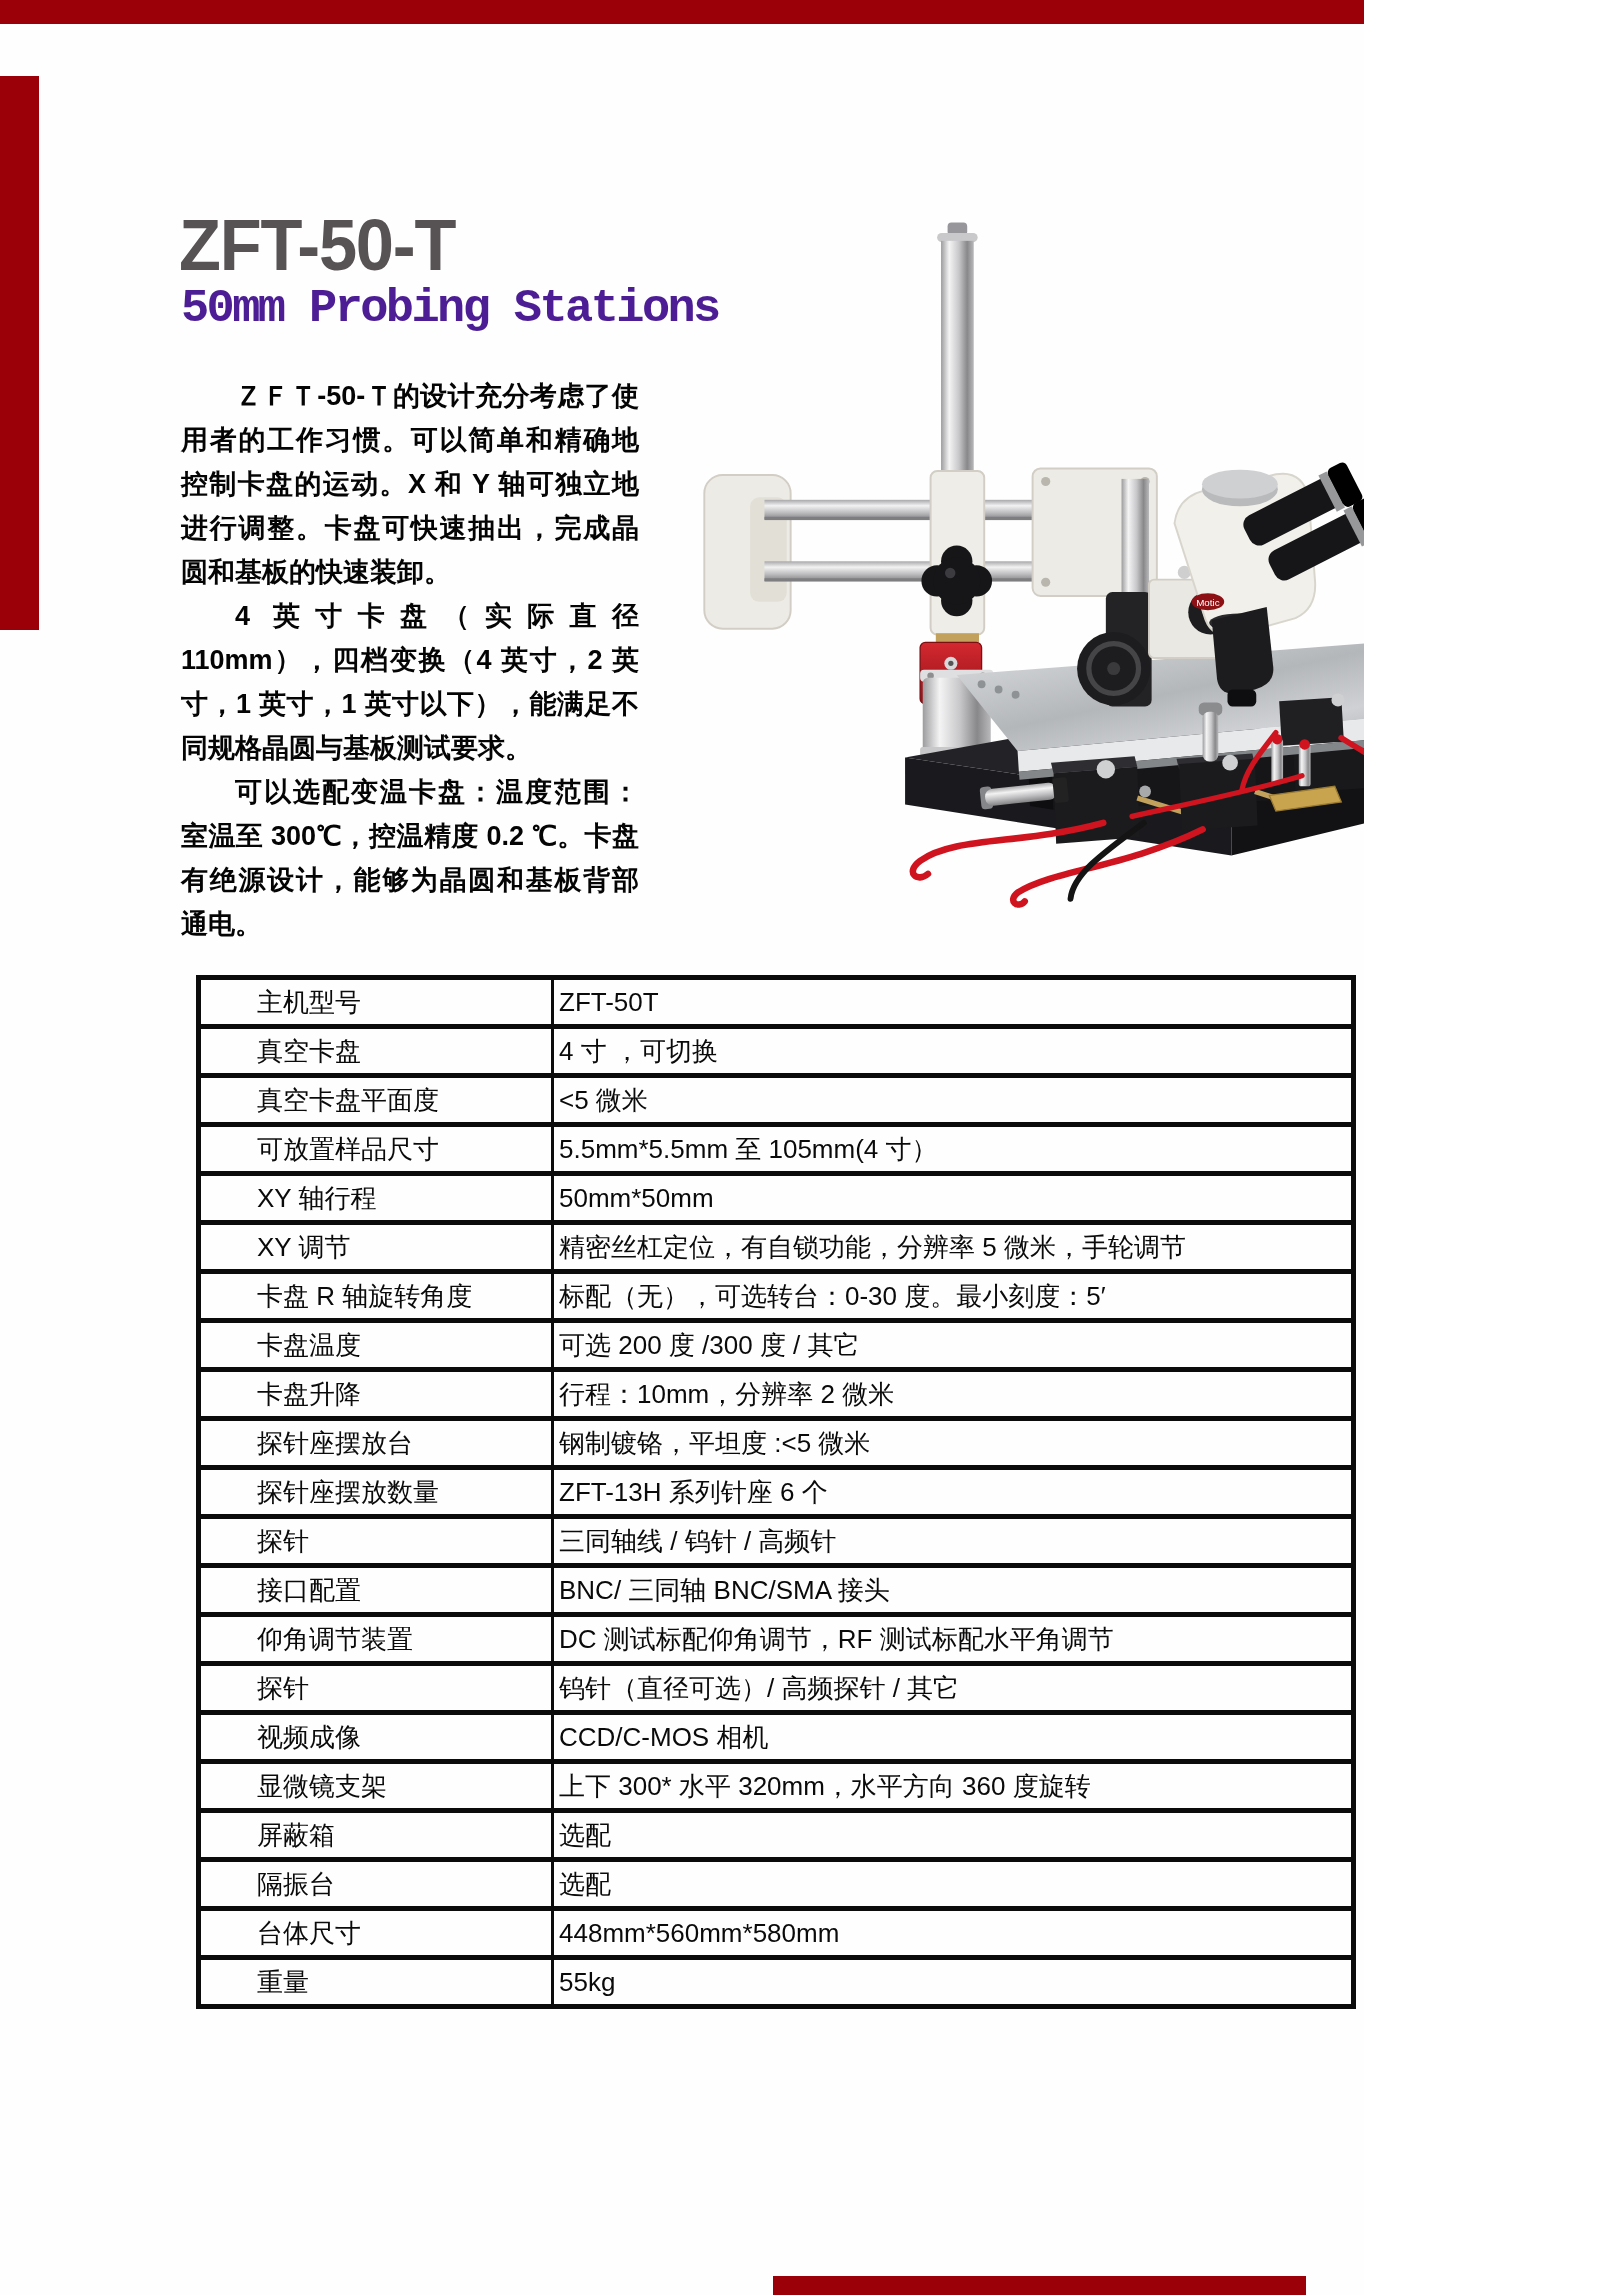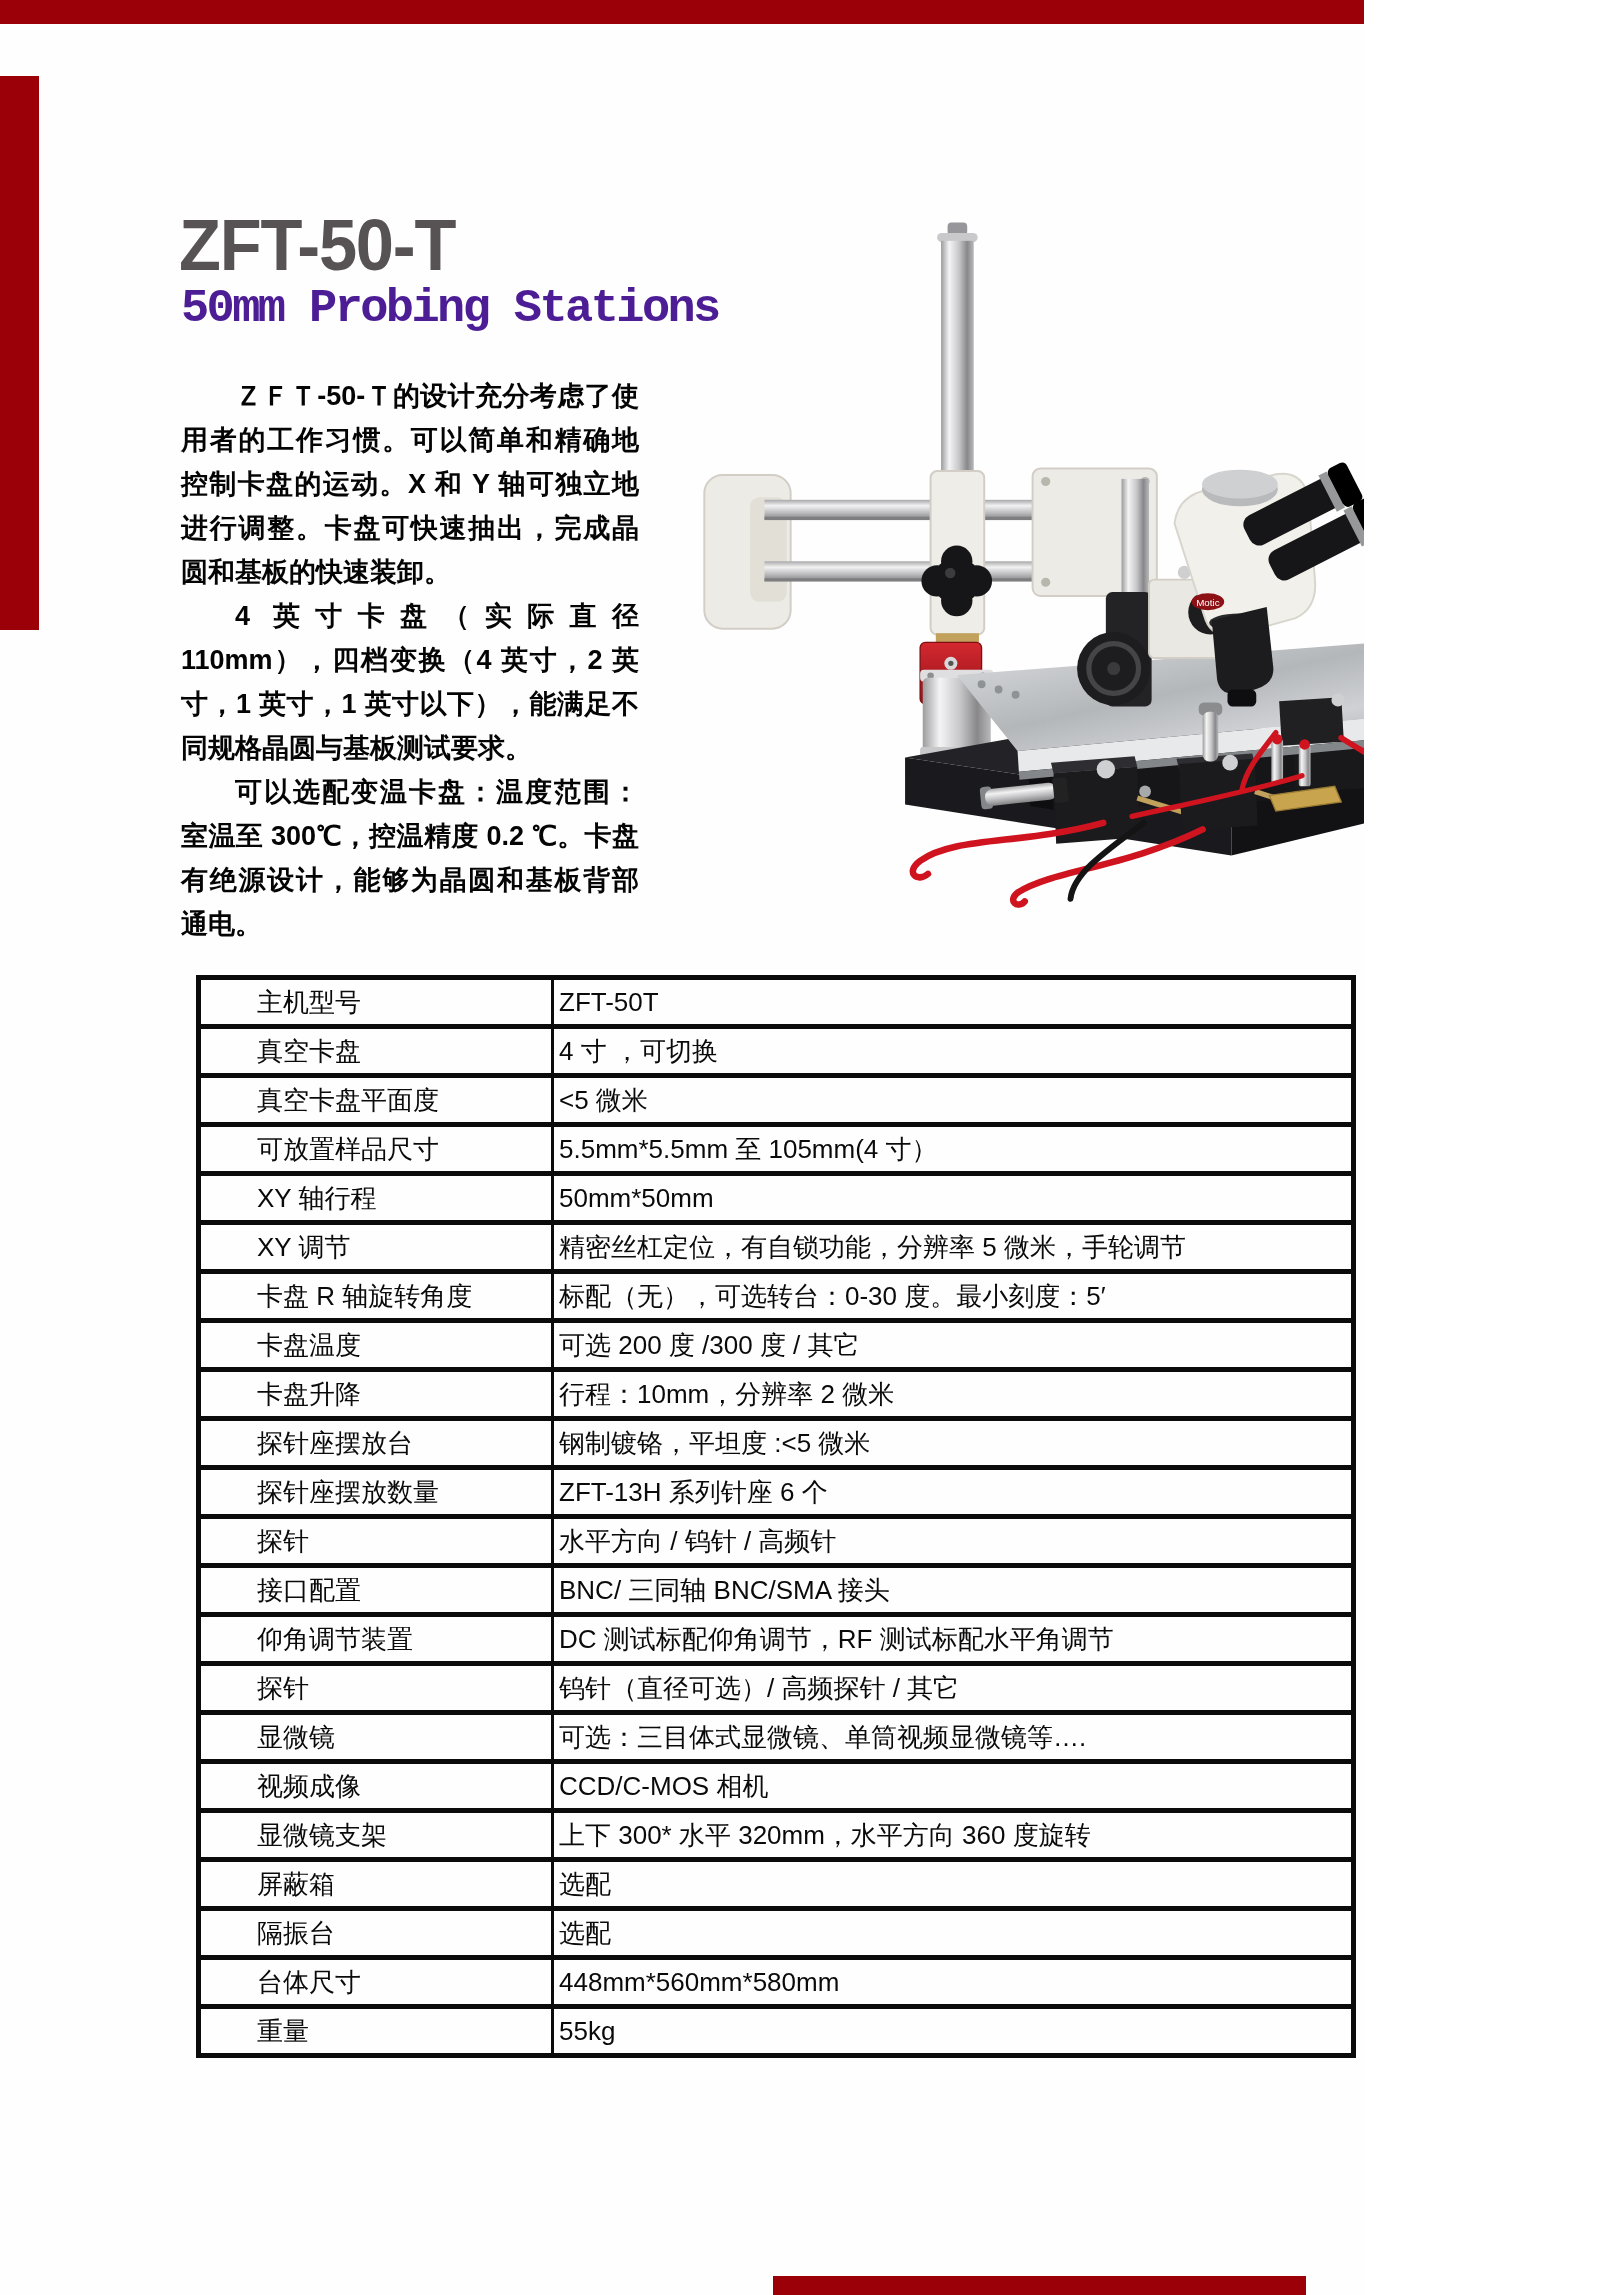--- a/index.html
+++ b/index.html
@@ -283,39 +283,35 @@
       <tr>
           <td class="c1">探针座摆放台</td>
           <td class="c2">钢制镀铬，平坦度 :&lt;5 微米</td>
         </tr>
       <tr>
           <td class="c1">探针座摆放数量</td>
           <td class="c2">ZFT-13H 系列针座 6 个</td>
         </tr>
       <tr>
           <td class="c1">探针</td>
-          <td class="c2">水平方向 / 钨针 / 高频针</td>
+          <td class="c2">三同轴线 / 钨针 / 高频针</td>
         </tr>
       <tr>
           <td class="c1">接口配置</td>
           <td class="c2">BNC/ 三同轴 BNC/SMA 接头</td>
         </tr>
       <tr>
           <td class="c1">仰角调节装置</td>
           <td class="c2">DC 测试标配仰角调节，RF 测试标配水平角调节</td>
         </tr>
       <tr>
           <td class="c1">探针</td>
           <td class="c2">钨针（直径可选）/ 高频探针 / 其它</td>
         </tr>
       <tr>
-          <td class="c1">显微镜</td>
-          <td class="c2">可选：三目体式显微镜、单筒视频显微镜等….</td>
-        </tr>
-      <tr>
           <td class="c1">视频成像</td>
           <td class="c2">CCD/C-MOS 相机</td>
         </tr>
       <tr>
           <td class="c1">显微镜支架</td>
           <td class="c2">上下 300* 水平 320mm，水平方向 360 度旋转</td>
         </tr>
       <tr>
           <td class="c1">屏蔽箱</td>
           <td class="c2">选配</td>

